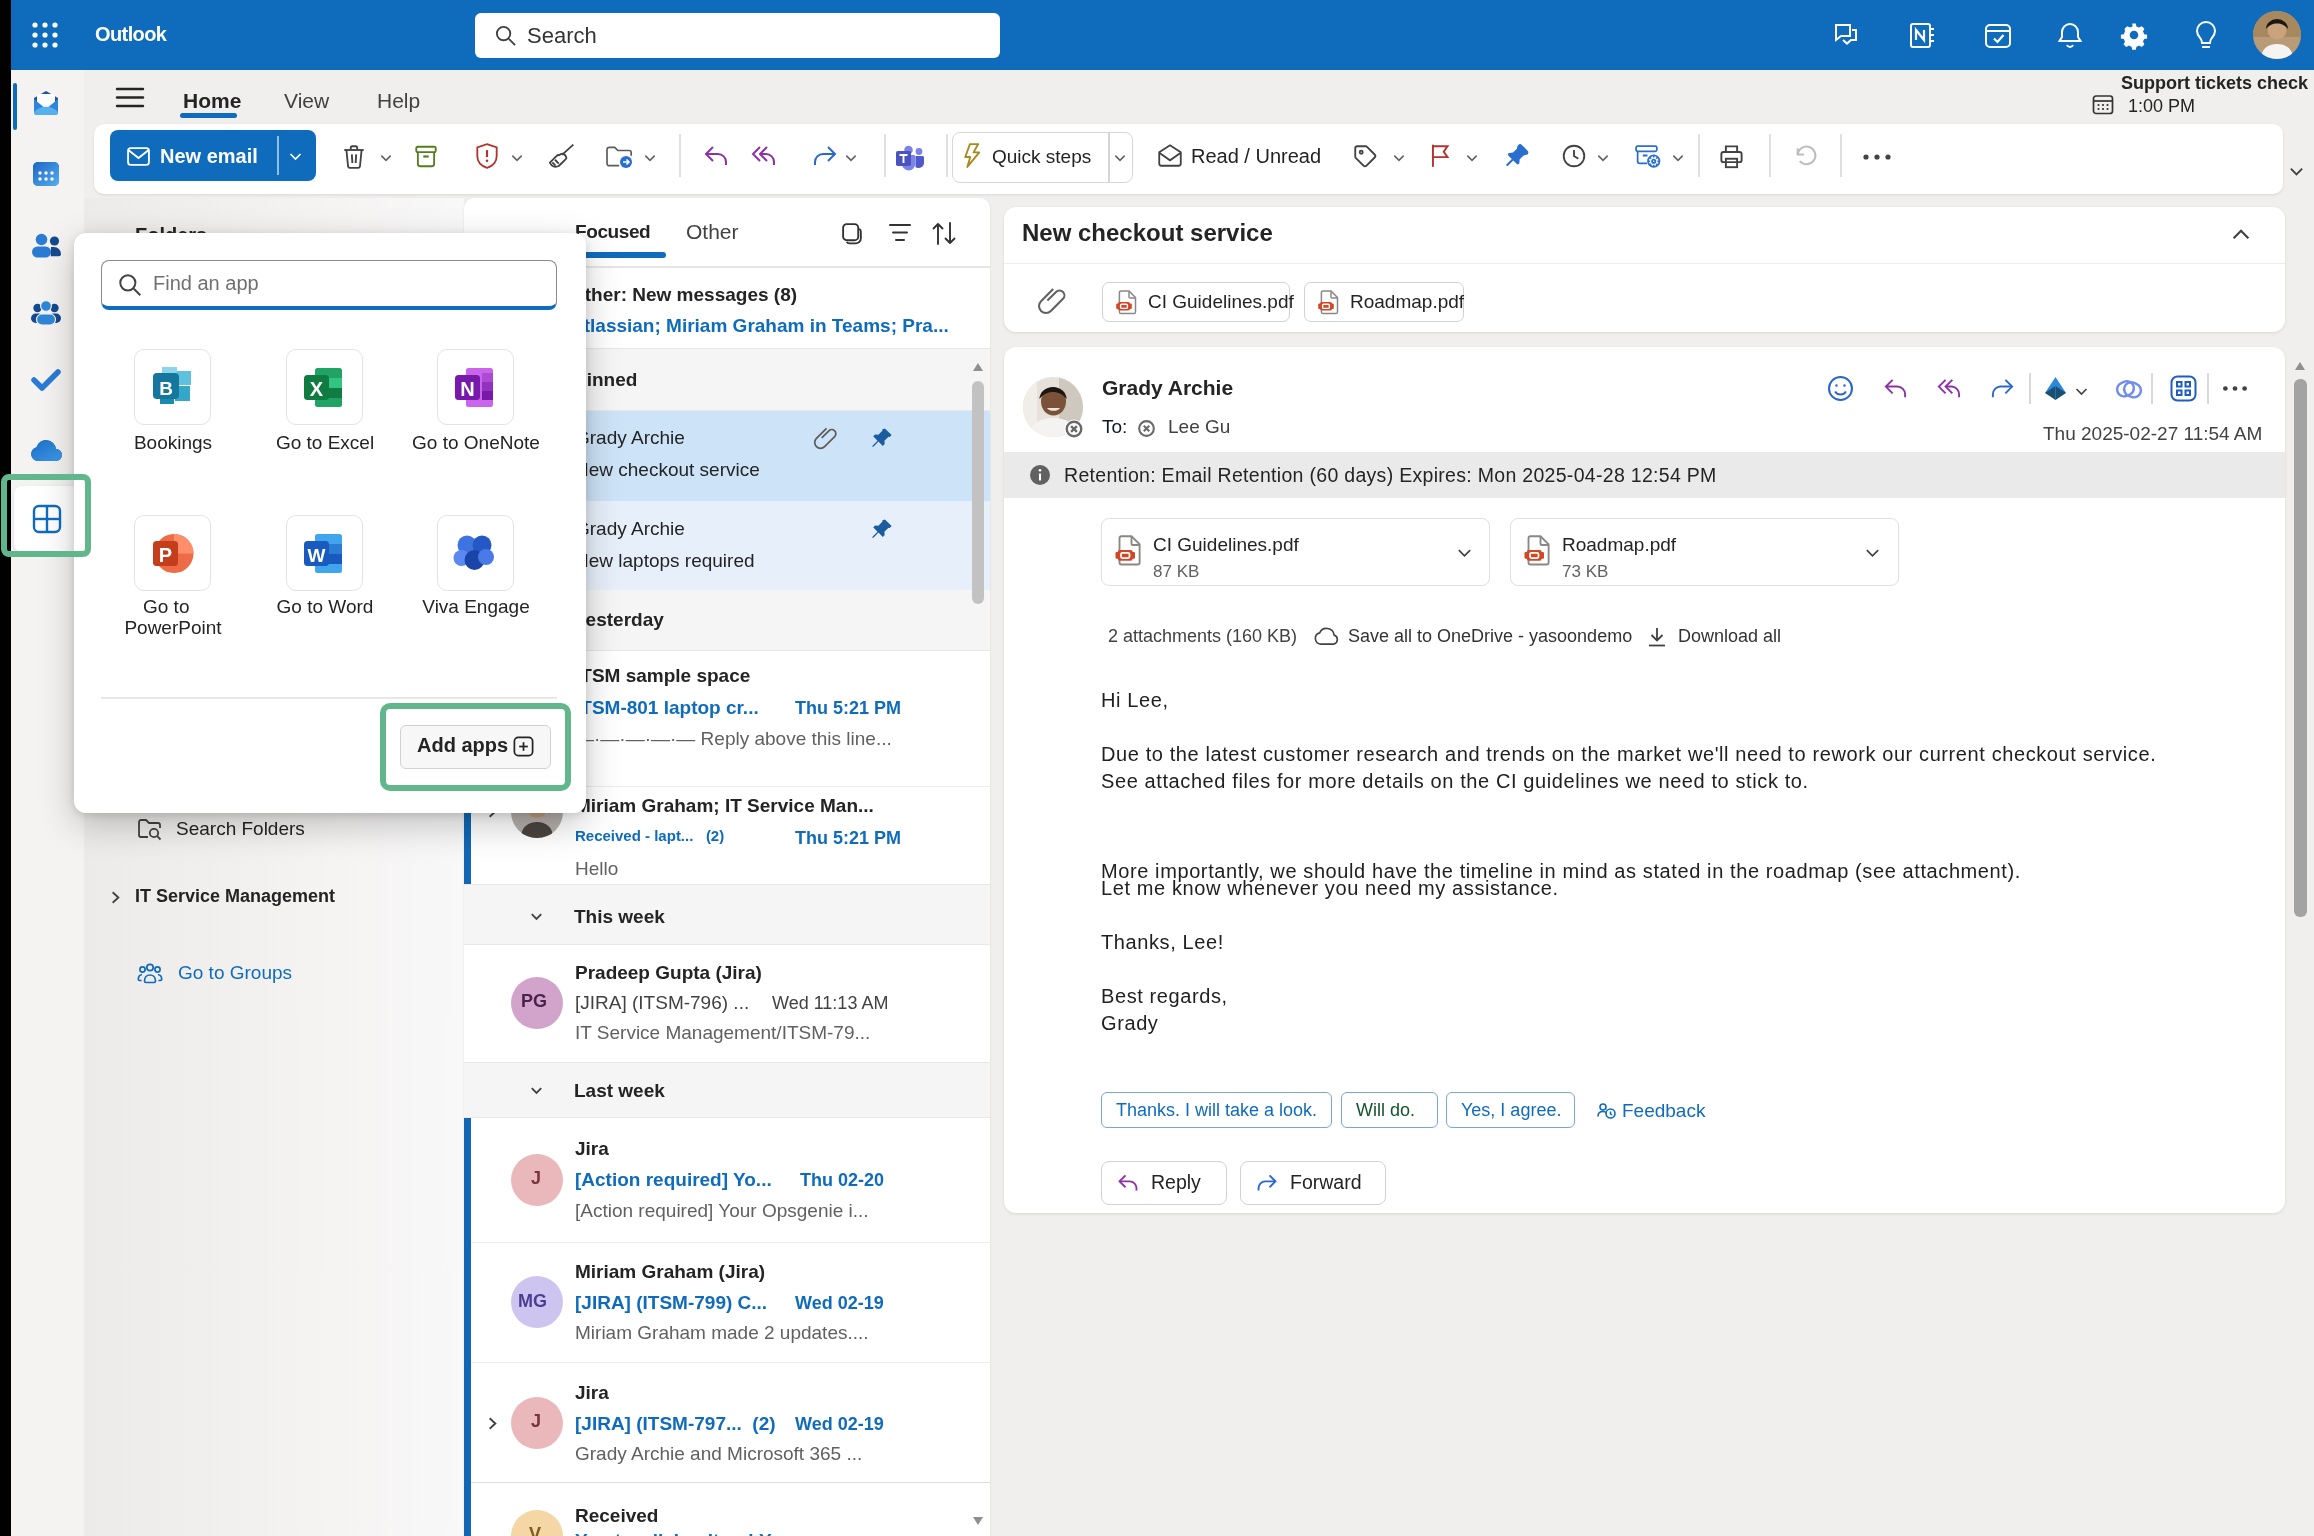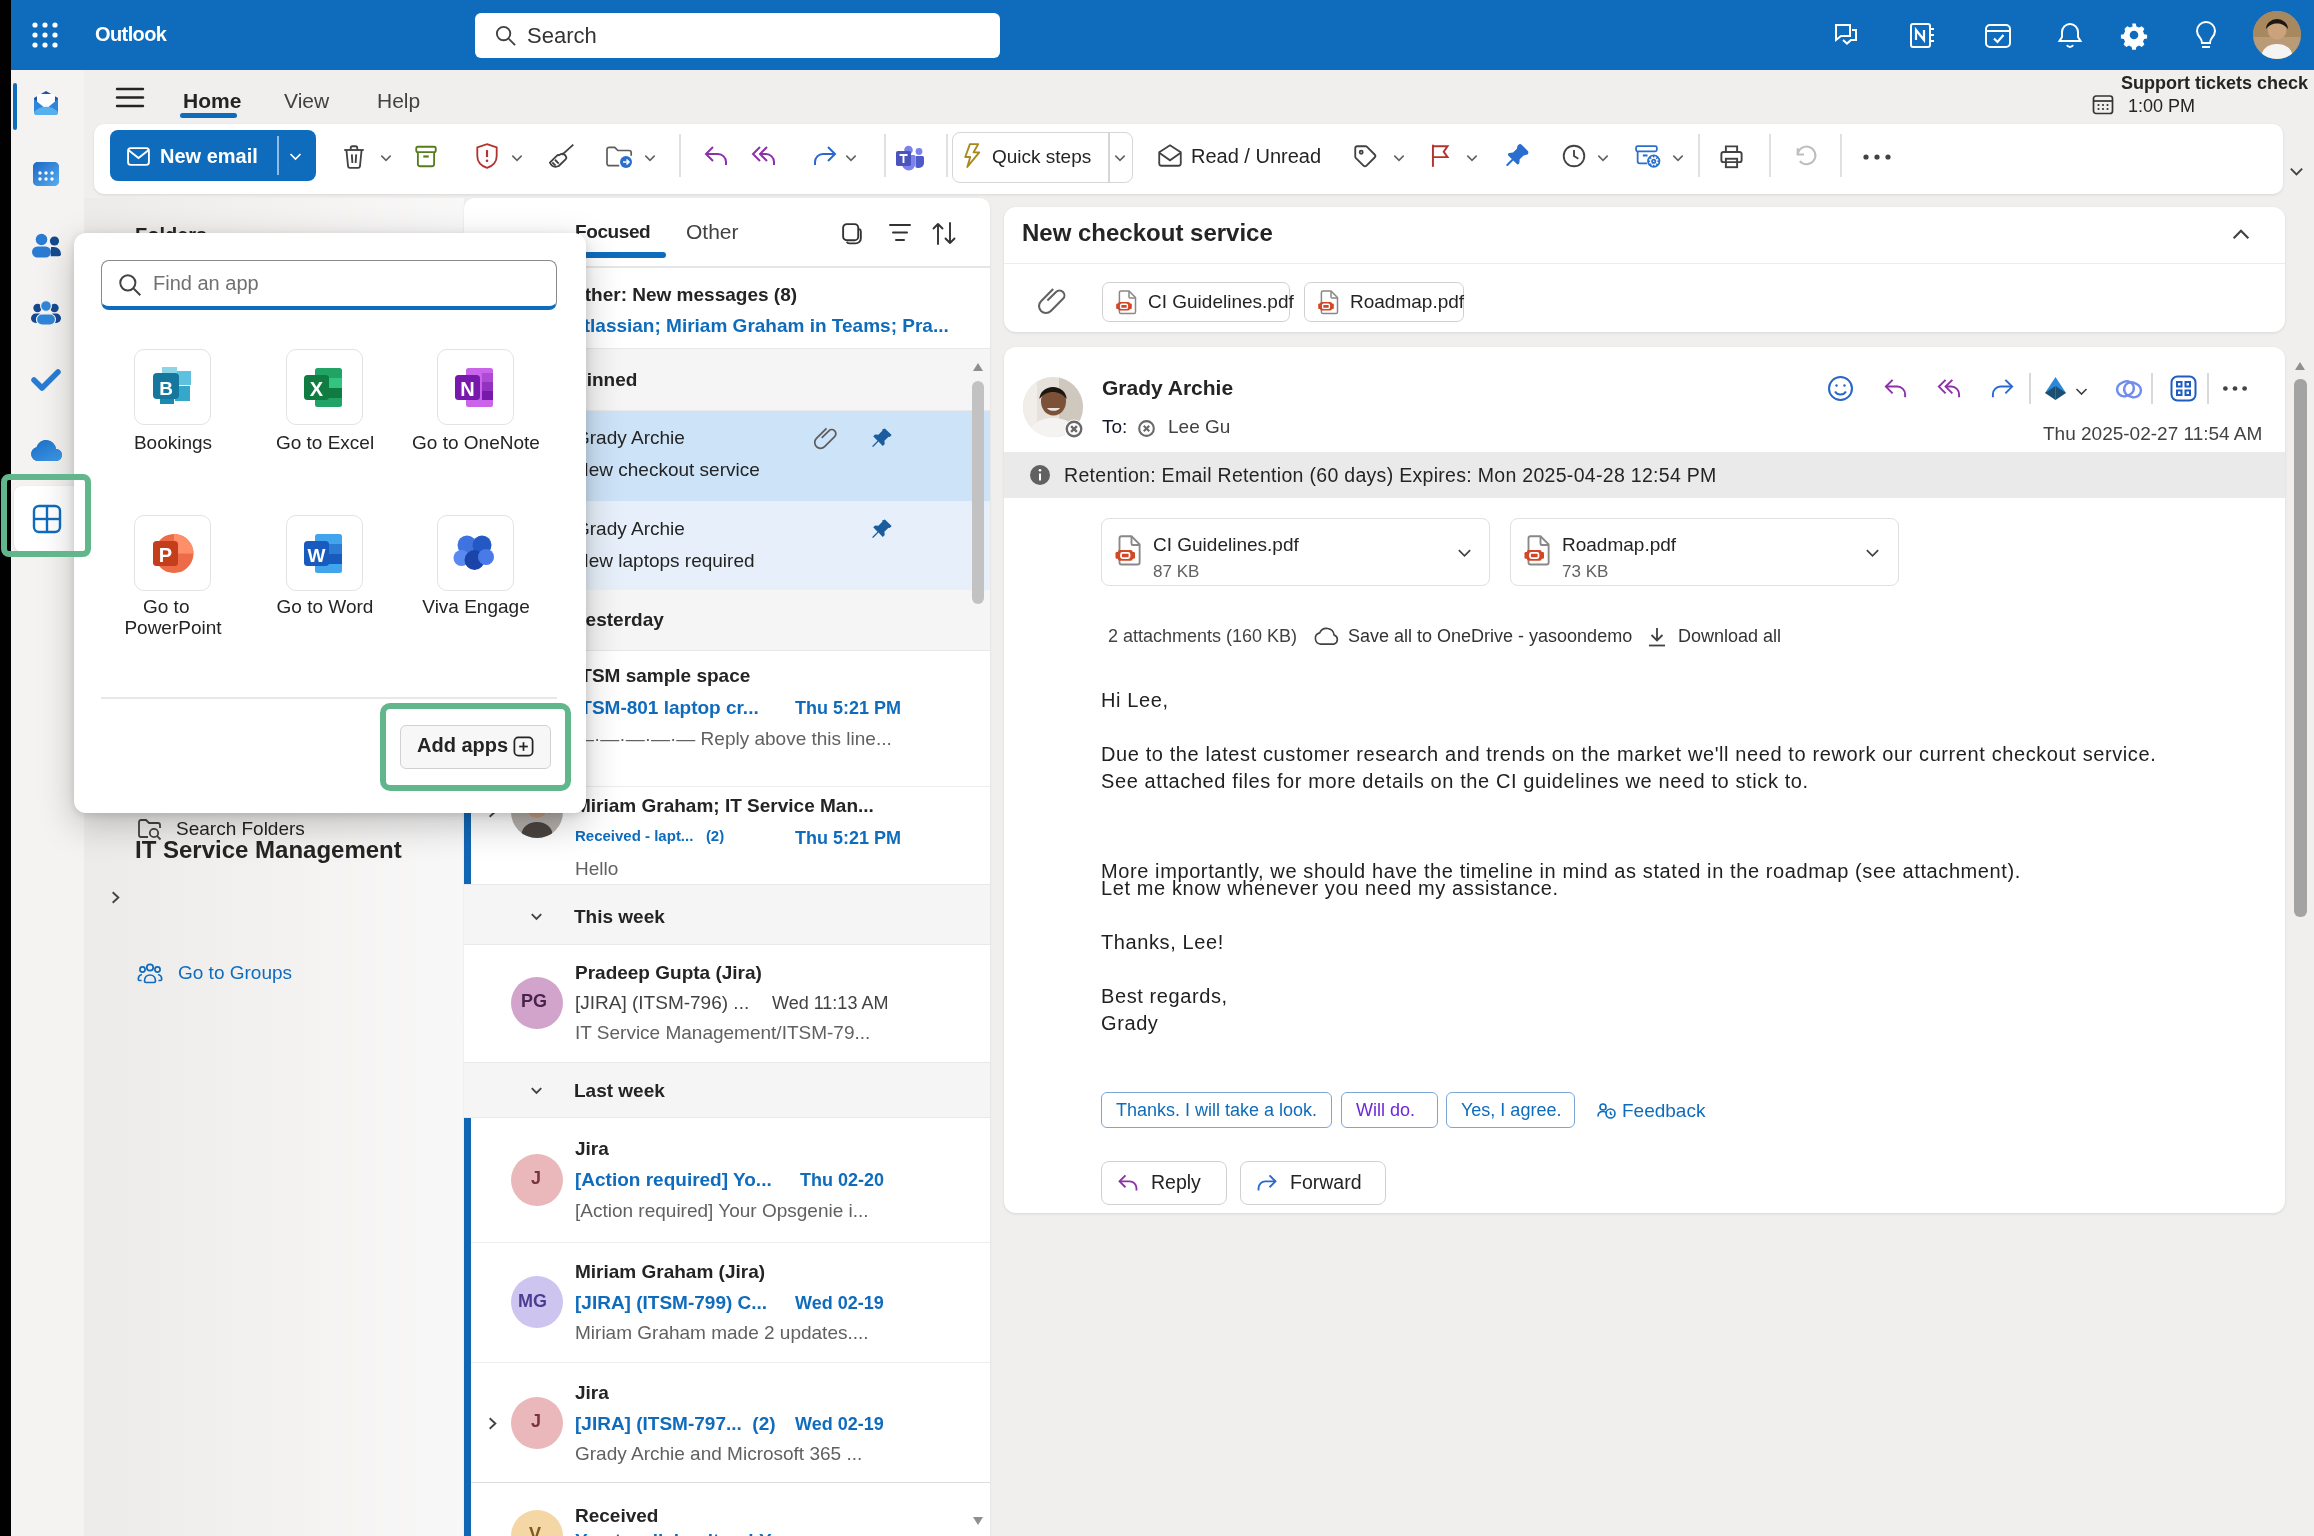--- a/index.html
+++ b/index.html
@@ -160,21 +160,21 @@
 <svg class="a" style="left:137px;top:817px" width="25" height="25" viewBox="0 0 25 25" fill="none" stroke="#424242" stroke-width="1.8">
   <path d="M2 5 a2 2 0 0 1 2-2 h5 l3 3 h9 a2 2 0 0 1 2 2 v3 M2 5 v13 a2 2 0 0 0 2 2 h7"></path>
   <circle cx="17" cy="16" r="4.2"></circle>
     <line x1="20.2" y1="19.2" x2="23.5" y2="22.5"></line>
 </svg>
 <div class="t" style="left:176px;top:818px;font-size:19px;color:#242424">Search Folders</div>
 
 <svg class="a" style="left:107px;top:889px" width="17" height="17" viewBox="0 0 18 18" fill="none" stroke="#424242" stroke-width="2">
     <path d="M6 3.5 l6 5.5 -6 5.5"></path>
   </svg>
-<div class="t" style="left:135px;top:836px;font-size:24px;font-weight:700">IT Service Management</div>
+<div class="t" style="left:135px;top:886px;font-size:18px;font-weight:700">IT Service Management</div>
 
 <svg class="a" style="left:137px;top:961px" width="26" height="24" viewBox="0 0 26 24" fill="none" stroke="#0f6cbd" stroke-width="1.7">
   <circle cx="13" cy="6.5" r="3.2"></circle>
     <circle cx="5.5" cy="8.5" r="2.6"></circle>
     <circle cx="20.5" cy="8.5" r="2.6"></circle>
   <path d="M7.5 20 c0-3.6 2.3-6 5.5-6 s5.5 2.4 5.5 6 q0 1.5-1.5 1.5 h-8 q-1.5 0-1.5-1.5 z"></path>
   <path d="M5 13.5 c-2.2.4-3.7 2.2-3.7 4.7 q0 1.3 1.3 1.3 h2"></path>
   <path d="M21 13.5 c2.2.4 3.7 2.2 3.7 4.7 q0 1.3-1.3 1.3 h-2"></path>
 </svg>
 <div class="t" style="left:178px;top:962px;font-size:19px;color:#0f6cbd">Go to Groups</div>
@@ -658,21 +658,21 @@
 <div class="t" style="left:1101px;top:770px;font-size:20px;letter-spacing:.6px;color:#212121">See attached files for more details on the CI guidelines we need to stick to.</div>
 <div class="t" style="left:1101px;top:860px;font-size:20px;letter-spacing:.6px;color:#212121">More importantly, we should have the timeline in mind as stated in the roadmap (see attachment).</div>
 <div class="t" style="left:1101px;top:877px;font-size:20px;letter-spacing:.6px;color:#212121">Let me know whenever you need my assistance.</div>
 <div class="t" style="left:1101px;top:931px;font-size:20px;letter-spacing:.6px;color:#212121">Thanks, Lee!</div>
 <div class="t" style="left:1101px;top:985px;font-size:20px;letter-spacing:.6px;color:#212121">Best regards,</div>
 <div class="t" style="left:1101px;top:1012px;font-size:20px;letter-spacing:.6px;color:#212121">Grady</div>
 
 <div class="a" style="left:1101px;top:1092px;width:231px;height:36px;border:1.5px solid #7ba7d7;border-radius:6px"></div>
 <div class="t" style="left:1116px;top:1100px;font-size:18px;color:#0f6cbd">Thanks. I will take a look.</div>
 <div class="a" style="left:1341px;top:1092px;width:97px;height:36px;border:1.5px solid #7ba7d7;border-radius:6px"></div>
-<div class="t" style="left:1356px;top:1100px;font-size:18px;color:#6d28d9">Will do.</div>
+<div class="t" style="left:1356px;top:1100px;font-size:18px;color:#14532d">Will do.</div>
 <div class="a" style="left:1446px;top:1092px;width:129px;height:36px;border:1.5px solid #7ba7d7;border-radius:6px"></div>
 <div class="t" style="left:1461px;top:1100px;font-size:18px;color:#0f6cbd">Yes, I agree.</div>
 <svg class="a" style="left:1595px;top:1100px" width="22" height="22" viewBox="0 0 22 22" fill="none" stroke="#0f6cbd" stroke-width="1.6">
   <circle cx="8" cy="7" r="3"></circle>
     <path d="M3 16.5 c0-3 2-5 5-5 1.5 0 2.8.5 3.7 1.4"></path>
   <circle cx="15.5" cy="13.5" r="4.5"></circle>
     <path d="M15.5 11.5 v2.3 l1.5 1.2"></path>
 </svg>
 <div class="t" style="left:1622px;top:1100px;font-size:19px;color:#0f6cbd">Feedback</div>
 

